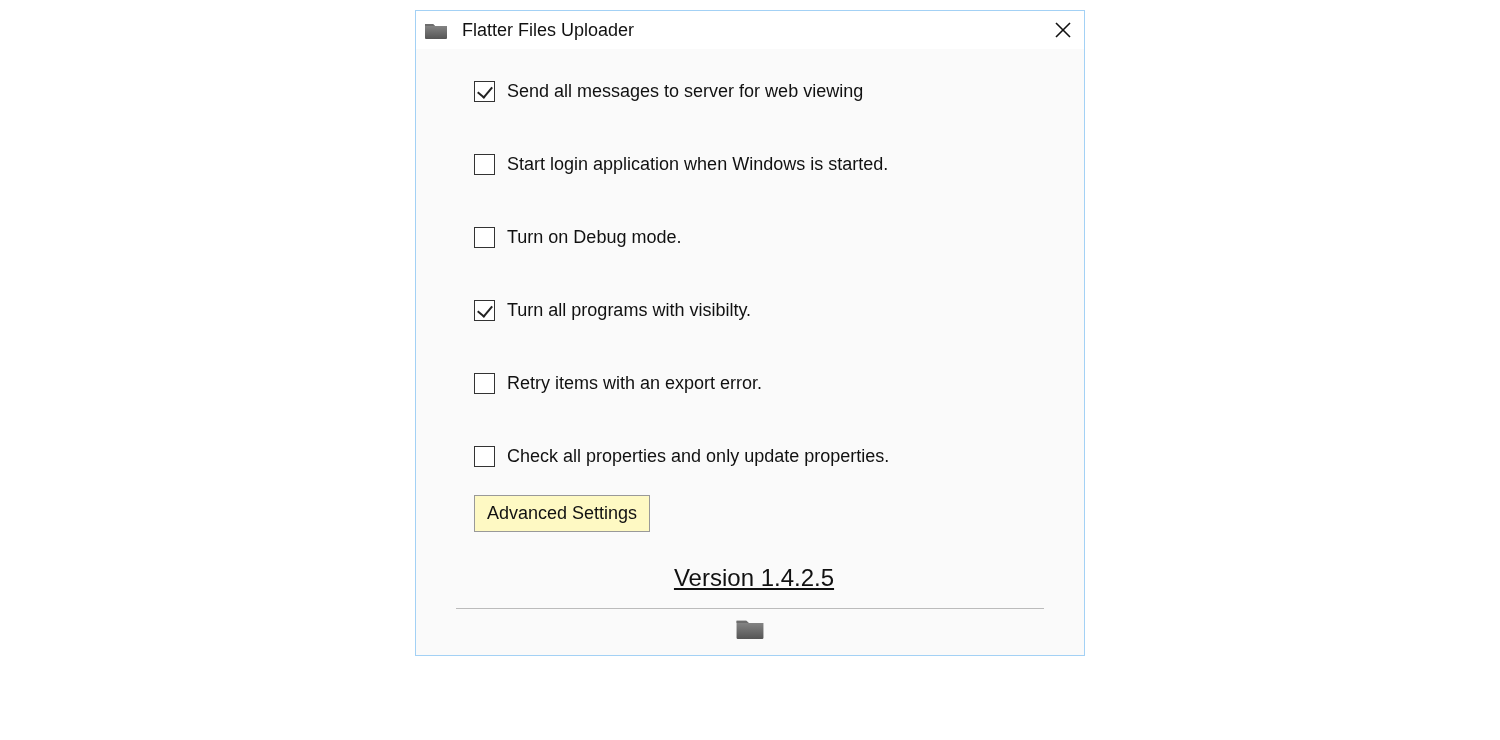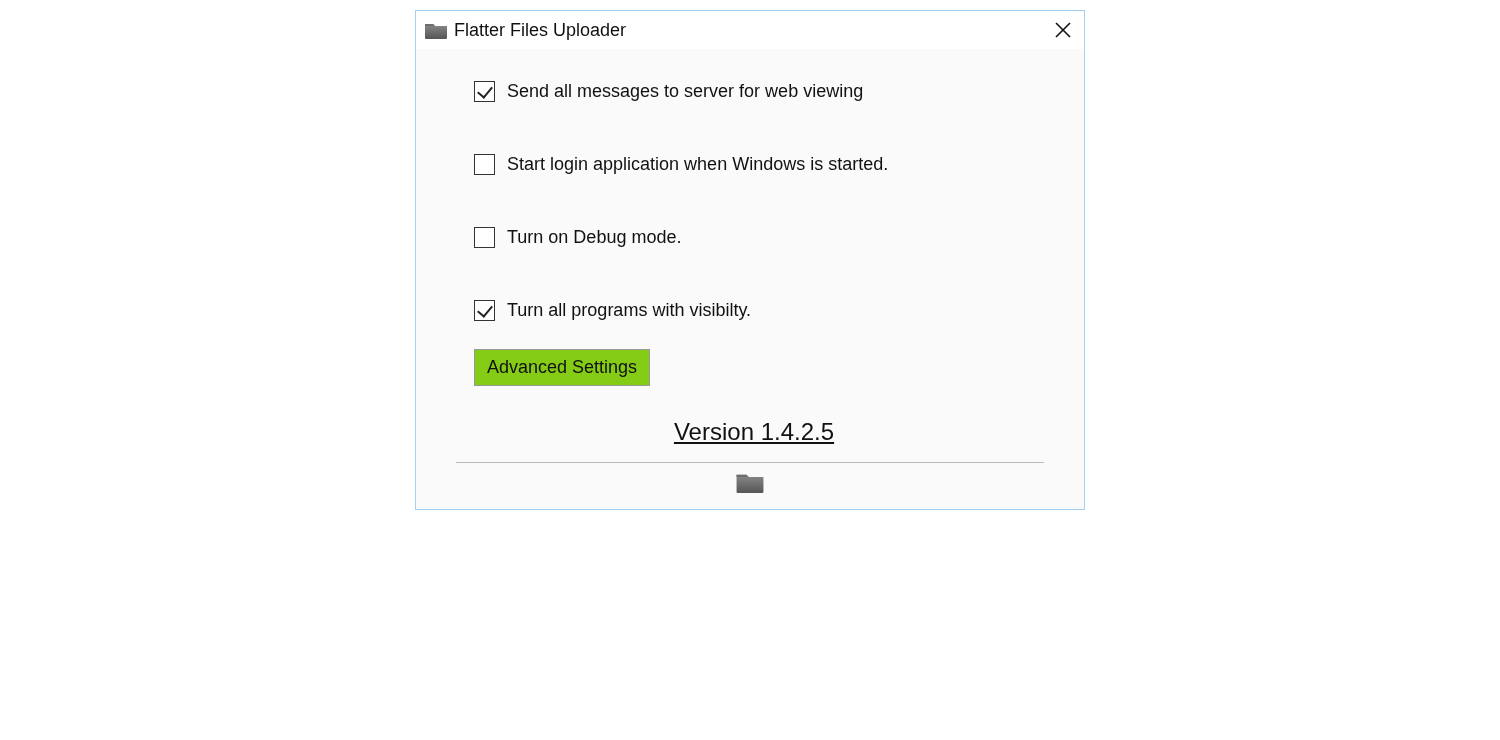--- a/index.html
+++ b/index.html
@@ -23,20 +23,21 @@
     background: #fafafa;
     position: relative;
   }
   .titlebar {
     height: 38px;
     background: #ffffff;
     display: flex;
     align-items: center;
     padding: 0 8px;
     position: relative;
+    gap: 8px;
   }
   .titlebar .folder-icon {
     width: 24px;
     height: 18px;
     margin-right: 6px;
     display: inline-block;
   }
   .titlebar .title-text {
     font-size: 18px;
     color: #111;
@@ -90,21 +91,21 @@
     margin-top: -3px;
   }
   .checkbox-label {
     font-size: 18px;
     color: #111;
   }
   .adv-btn {
     display: inline-block;
     padding: 7px 12px;
     border: 1px solid #999;
-    background: #84cc16;
+    background: #fef9c3;
     font-size: 18px;
     color: #111;
     cursor: pointer;
   }
   .version-row {
     text-align: center;
     margin-top: 32px;
   }
   .version-link {
     font-size: 24px;
@@ -166,20 +167,28 @@
           <span class="checkbox-label">Start login application when Windows is started.</span>
         </div>
         <div class="checkbox-row">
           <span class="checkbox"></span>
           <span class="checkbox-label">Turn on Debug mode.</span>
         </div>
         <div class="checkbox-row">
           <span class="checkbox checked"></span>
           <span class="checkbox-label">Turn all programs with visibilty.</span>
         </div>
+        <div class="checkbox-row">
+          <span class="checkbox"></span>
+          <span class="checkbox-label">Retry items with an export error.</span>
+        </div>
+        <div class="checkbox-row">
+          <span class="checkbox"></span>
+          <span class="checkbox-label">Check all properties and only update properties.</span>
+        </div>
       </div>
 
     <button class="adv-btn">Advanced Settings</button>
 
     <div class="version-row">
       <a class="version-link">Version 1.4.2.5</a>
     </div>
   </div>
 
   <hr class="divider">

